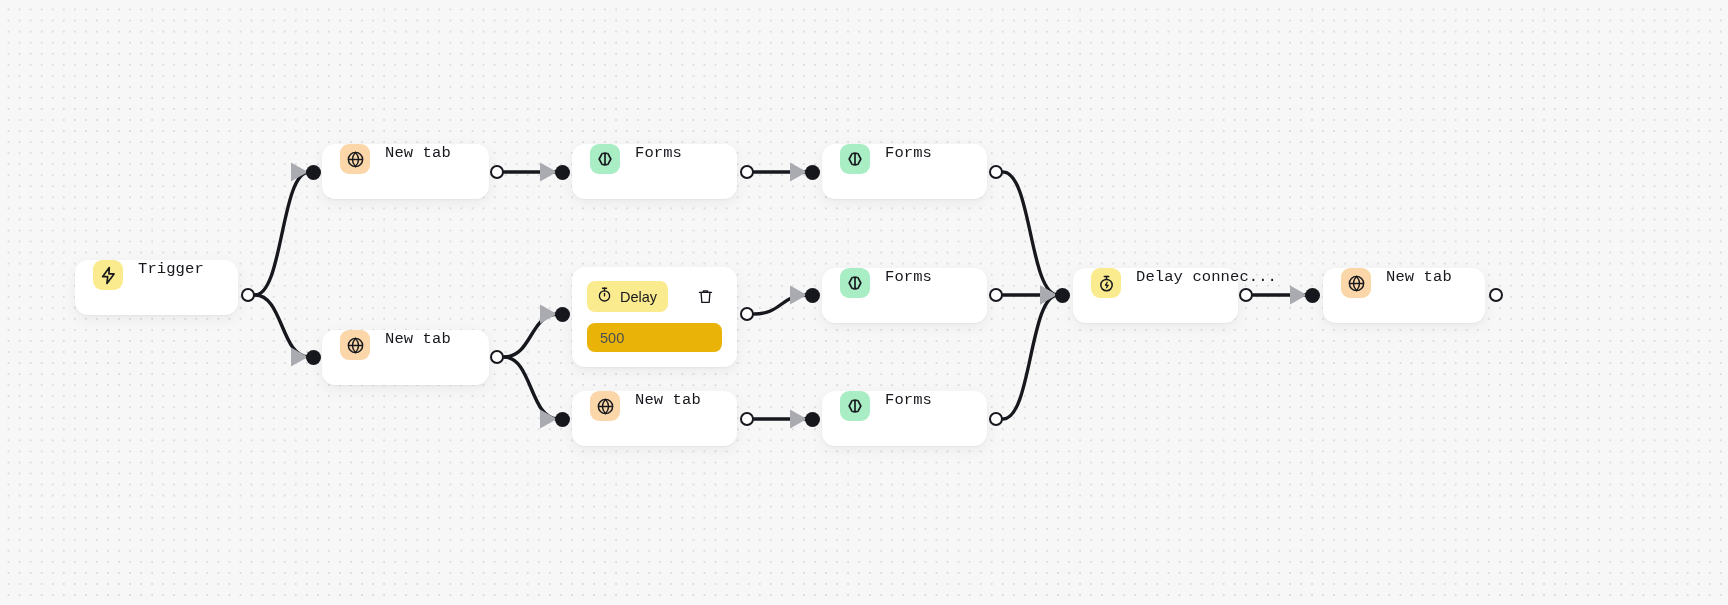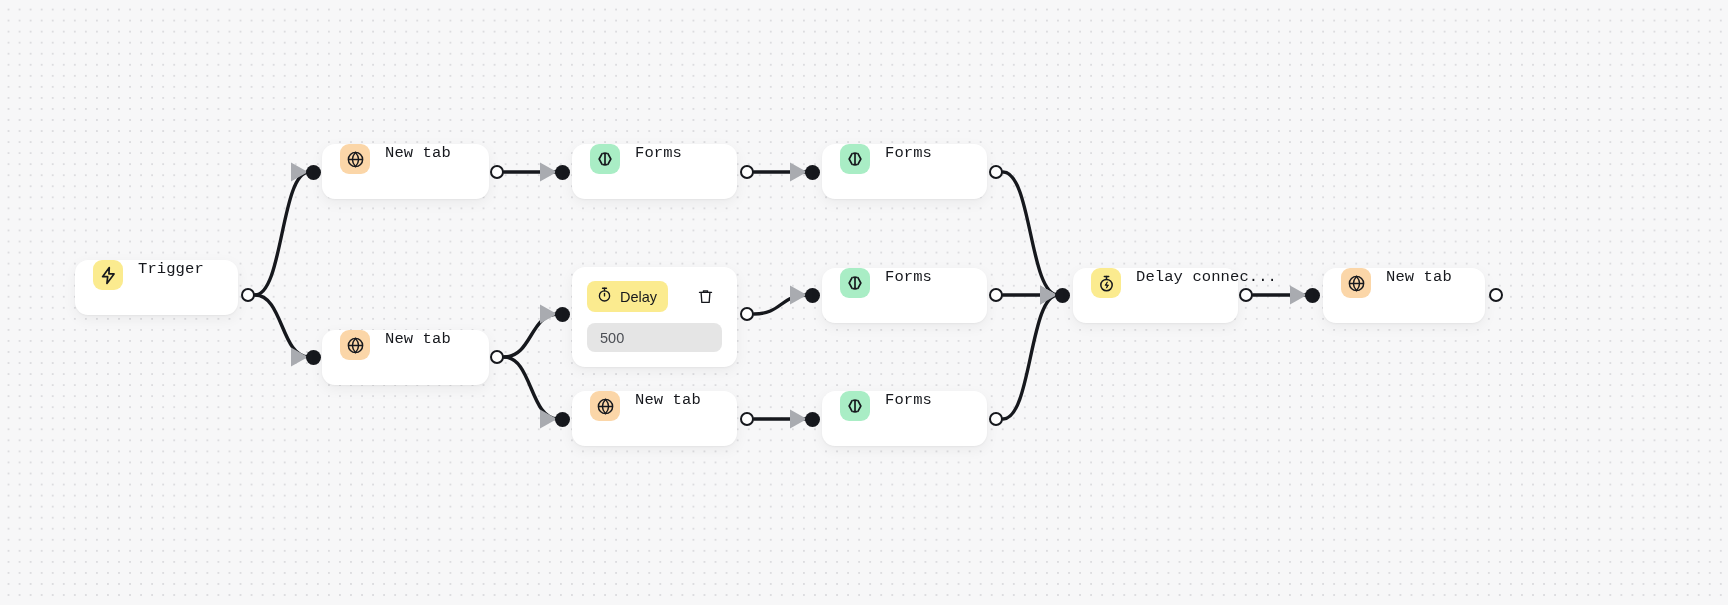--- a/index.html
+++ b/index.html
@@ -54,21 +54,21 @@
     display:inline-flex;align-items:center;gap:7px;
     background:#fbeb8f;border-radius:8px;
     padding:5px 11px 5px 9px;
   }
   .delay-badge-text{font-size:14.5px;color:#16181d;}
   .trash-btn{
     width:26px;height:26px;display:flex;align-items:center;justify-content:center;
     margin-right:4px;background:transparent;border:none;cursor:pointer;padding:0;
   }
   .delay-input{
-    background:#e5e5e5;
+    background:#eab308;
     border-radius:8px;border:none;
     height:35px;
     display:flex;align-items:center;
     padding:0 13px;
     font-size:14.5px;
     color:#4c4f55;
     font-family:"Liberation Sans", sans-serif;
     box-sizing:border-box;
     width:100%;
   }

